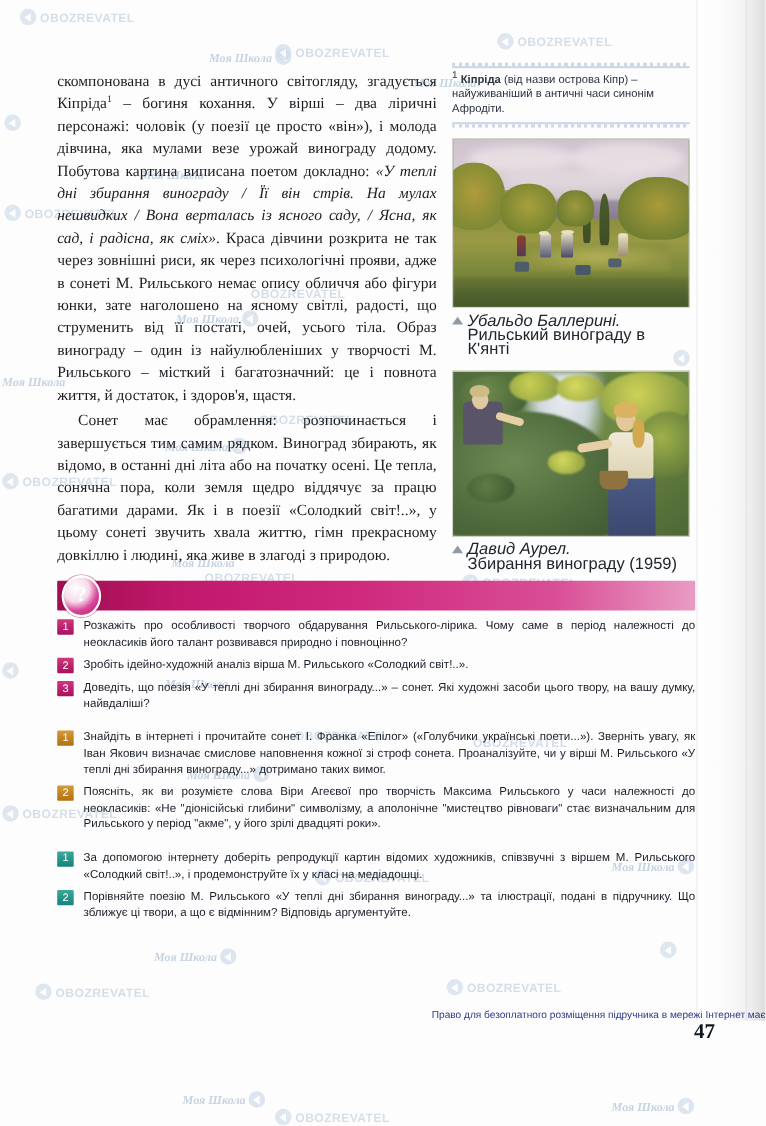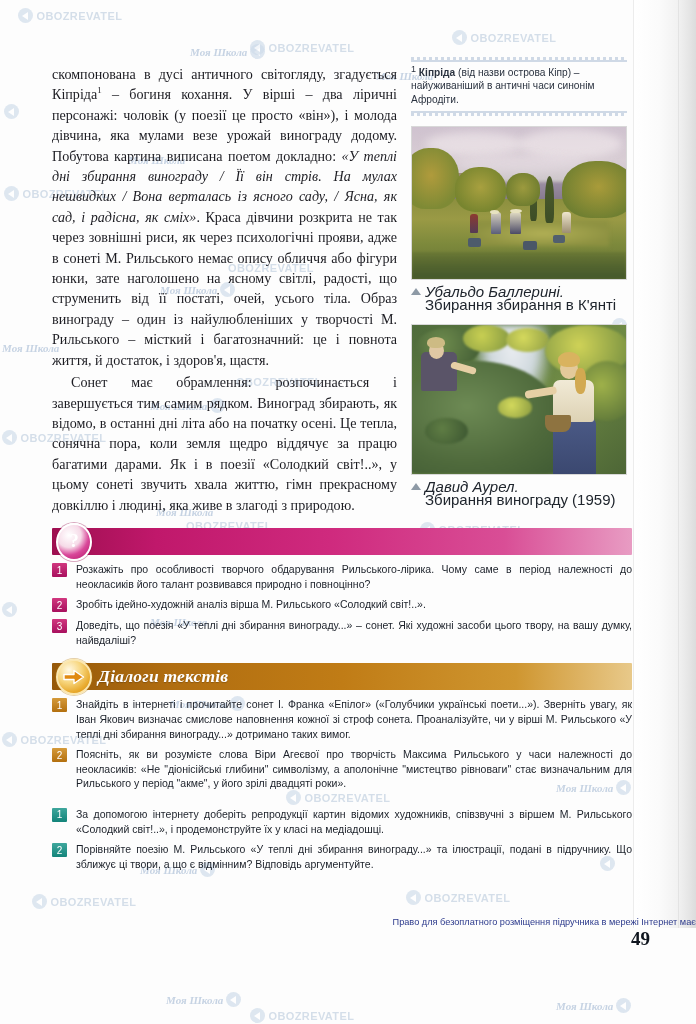--- a/index.html
+++ b/index.html
@@ -284,21 +284,21 @@
         <div class="p1-hat" style="left:46%;top:54%;width:12px;"></div>
         <div class="p1-fig" style="left:70%;top:56%;height:21px;background:linear-gradient(#efe6cd,#9d8f72);width:9px;"></div>
         <div class="p1-fig" style="left:26%;top:73%;height:9px;width:13px;background:#4d5b6b;border-radius:2px;"></div>
         <div class="p1-fig" style="left:52%;top:75%;height:9px;width:14px;background:#4a5767;border-radius:2px;"></div>
         <div class="p1-fig" style="left:66%;top:71%;height:8px;width:12px;background:#515f6e;border-radius:2px;"></div>
         <div class="p1-fg"></div>
       </div>
       <div class="caption">
         <span class="tri"></span>
         <span class="ttl">Убальдо Баллерині.</span>
-        <span class="sub">Збирання збирання в К'янті</span>
+        <span class="sub">Рильський винограду в К'янті</span>
       </div>
     </div>
 
     <div class="art-block">
       <div class="art-frame second">
         <div class="p2-base"></div>
         <div class="p2-sky"></div>
         <div class="p2-leaf" style="left:2%;top:2%;width:30%;height:26%;background:radial-gradient(circle at 40% 40%,#6e8b4d,#3f5a33);"></div>
         <div class="p2-leaf" style="left:24%;top:0%;width:22%;height:18%;background:radial-gradient(circle at 40% 40%,#c8cf52,#7f9440);"></div>
         <div class="p2-leaf" style="left:44%;top:2%;width:20%;height:16%;background:radial-gradient(circle at 40% 40%,#d5d95c,#8d9c44);"></div>
@@ -345,28 +345,20 @@
           <div class="ttext">Зробіть ідейно-художній аналіз вірша М. Рильського «Солодкий світ!..».</div>
         </div>
         <div class="task">
           <div class="tnum n-crimson">3</div>
           <div class="ttext">Доведіть, що поезія «У теплі дні збирання винограду...» – сонет. Які художні засоби цього твору, на вашу думку, найвдаліші?</div>
         </div>
       </div>
     </div>
 
     <div class="section">
-      <div class="banner b-orange">
-        <div class="bicon icon-arrow">
-          <svg width="22" height="16" viewBox="0 0 22 16" aria-hidden="true">
-            <path d="M1 5.5 H11 V1.5 L20.5 8 L11 14.5 V10.5 H1 Z" fill="#e08a12" stroke="#ffffff" stroke-width="1.4" stroke-linejoin="round"></path>
-          </svg>
-        </div>
-        <div class="bname">Діалоги текстів</div>
-      </div>
       <div class="tasks">
         <div class="task">
           <div class="tnum n-orange">1</div>
           <div class="ttext">Знайдіть в інтернеті і прочитайте сонет І. Франка «Епілог» («Голубчики українські поети...»). Зверніть увагу, як Іван Якович визначає смислове наповнення кожної зі строф сонета. Проаналізуйте, чи у вірші М. Рильського «У теплі дні збирання винограду...» дотримано таких вимог.</div>
         </div>
         <div class="task">
           <div class="tnum n-orange">2</div>
           <div class="ttext">Поясніть, як ви розумієте слова Віри Агеєвої про творчість Максима Рильського у часи належності до неокласиків: «Не "діонісійські глибини" символізму, а аполонічне "мистецтво рівноваги" стає визначальним для Рильського у період "акме", у його зрілі двадцяті роки».</div>
         </div>
       </div>
@@ -381,20 +373,20 @@
         <div class="task">
           <div class="tnum n-teal">2</div>
           <div class="ttext">Порівняйте поезію М. Рильського «У теплі дні збирання винограду...» та ілюстрації, подані в підручнику. Що зближує ці твори, а що є відмінним? Відповідь аргументуйте.</div>
         </div>
       </div>
     </div>
 
   </div>
 
   <div class="footer-run">
-    <div class="run-page">49</div>
+    <div class="run-page">47</div>
   </div>
 
   <div class="legal">
     <span>Право для безоплатного розміщення підручника в мережі Інтернет має</span>
   </div>
 
 </div>
 
 </body></html>

